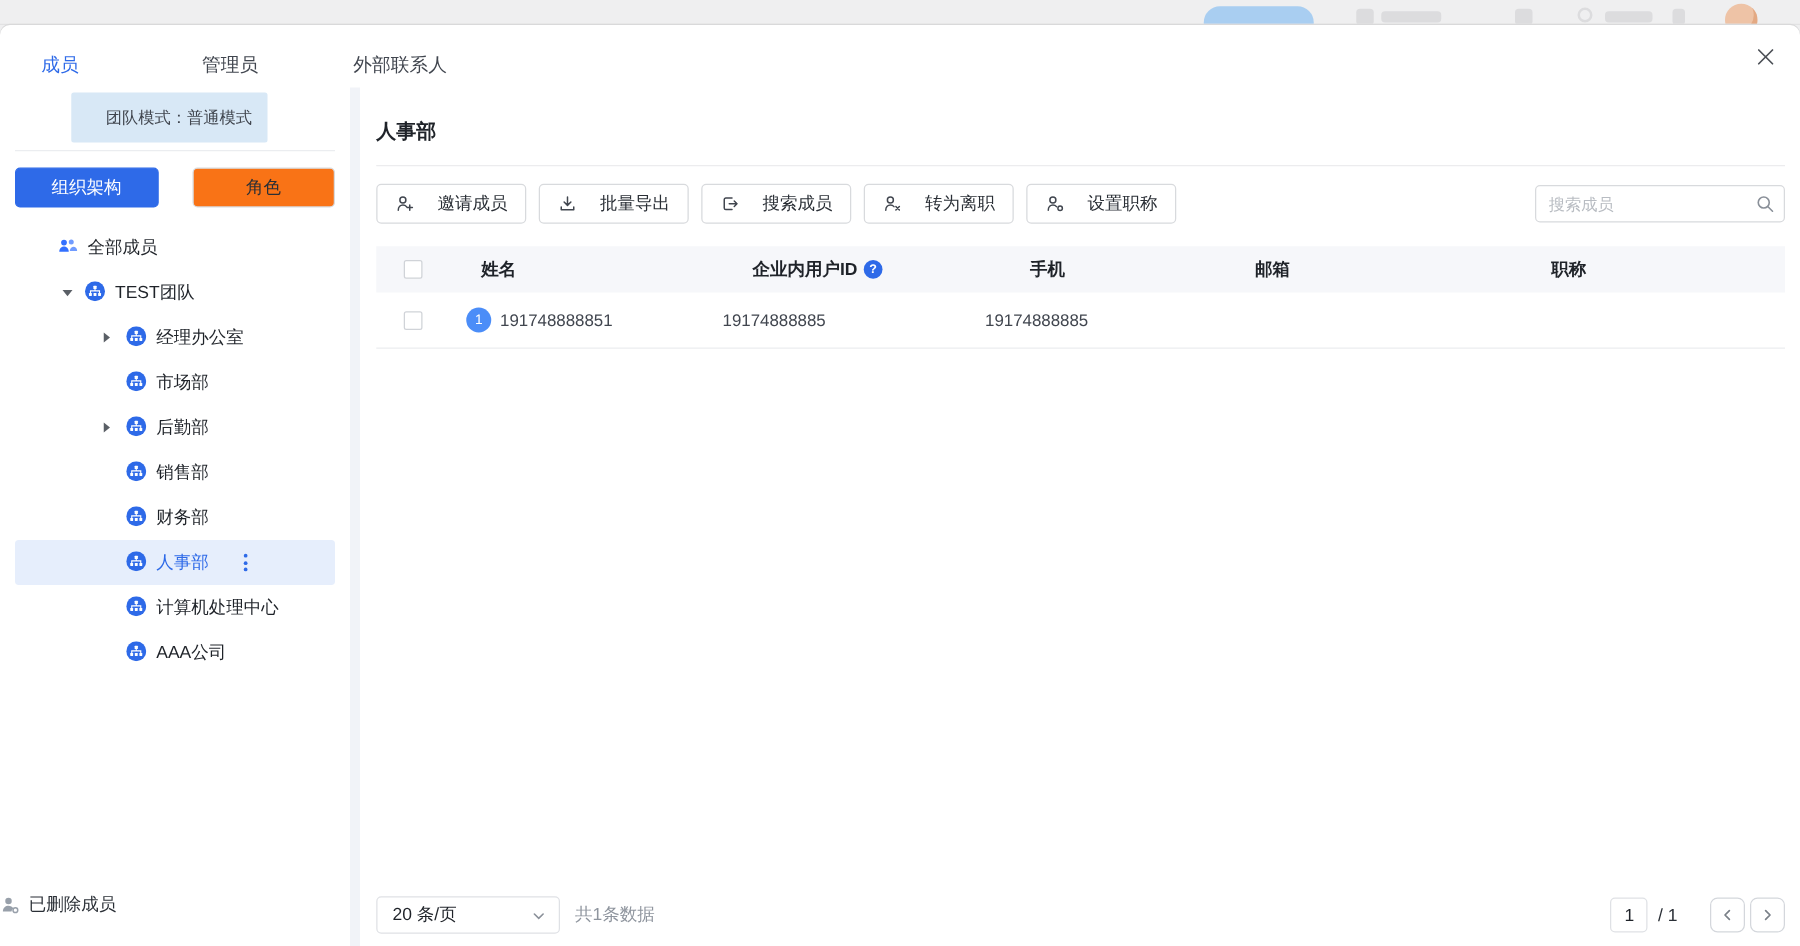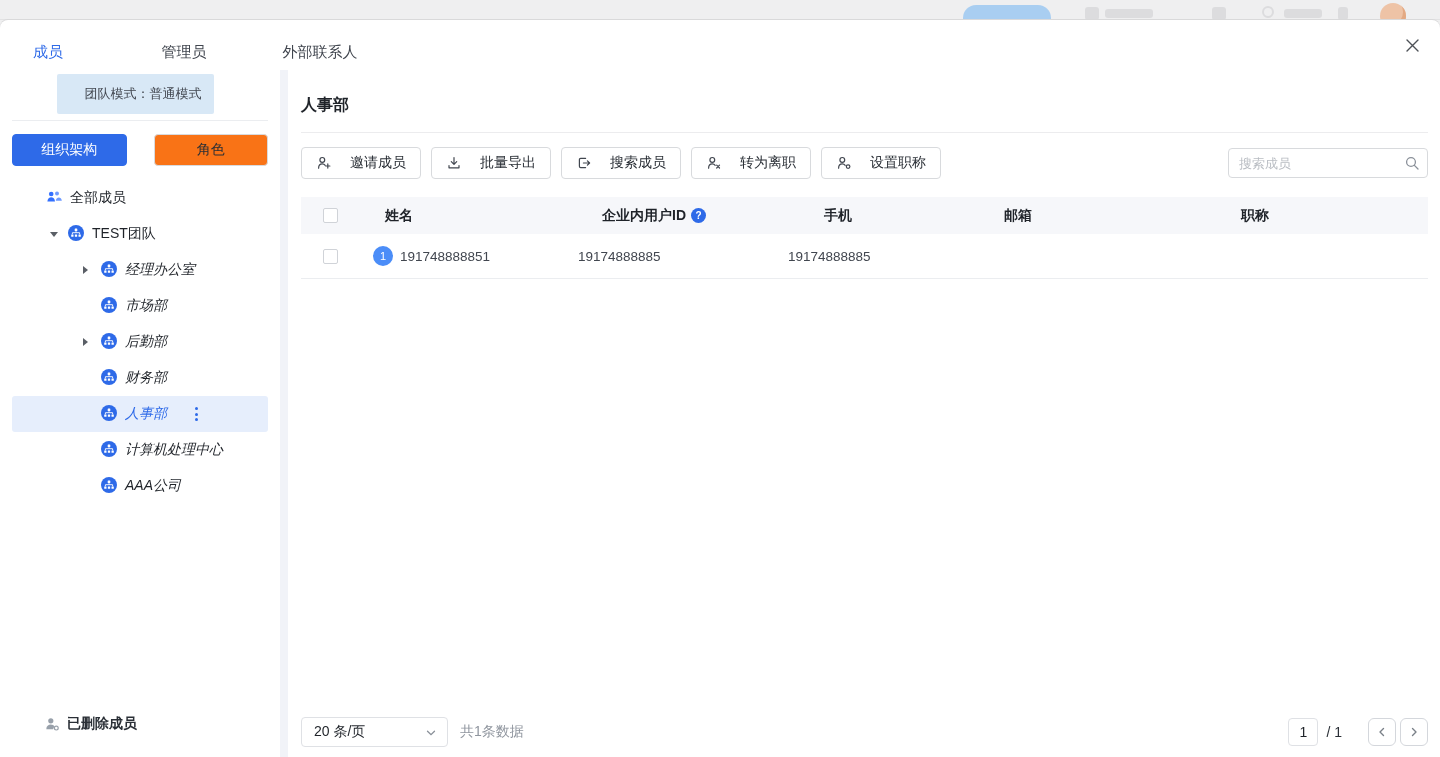--- a/index.html
+++ b/index.html
@@ -46,33 +46,33 @@
     border:1px solid #d8dadd; background:#f97316; color:#2a2f36;
     font-family:"Liberation Sans","DejaVu Sans",sans-serif; }
   .seg-btn.primary { background:var(--primary,#2368f2); border-color:var(--primary,#2368f2); color:#fff; }
 
   .tree { margin-top:14px; flex:1; overflow:hidden; }
   .tree-row { height:36px; margin:0 12px; display:flex; align-items:center;
     font-size:14px; color:#1f2329; border-radius:3px; cursor:pointer; white-space:nowrap; }
   .tree-row .dept-icon, .tree-row .group-icon { margin-right:8px; flex:0 0 16px; }
   .lvl-all  { padding-left:34px;text-align:center; }
   .lvl-team { padding-left:38px; }
-  .lvl-dept { padding-left:71px;font-style:italic; }
+  .lvl-dept { padding-left:71px; }
   .caret-slot { width:18px; flex:0 0 18px; display:flex; align-items:center; }
   .caret-down { width:0; height:0; border-left:4.5px solid transparent;
     border-right:4.5px solid transparent; border-top:5.5px solid #5a5f66; }
   .caret-right { width:0; height:0; border-top:4.5px solid transparent;
     border-bottom:4.5px solid transparent; border-left:5.5px solid #5a5f66; }
   .tree-row.selected { background:var(--selected_bg,#e6eefc); }
   .tree-row.selected .tree-label { color:var(--primary,#3370ff); }
   .dots-menu { margin-left:28px; display:flex; flex-direction:column; gap:2.5px; cursor:pointer; }
   .dots-menu i { width:3px; height:3px; border-radius:50%; background:var(--primary,#3370ff); }
 
-  .deleted-row { position:absolute; left:0; bottom:24px; width:100%; padding-left:44px;
-    display:flex; align-items:center; font-size:14px; color:#2a2f36; cursor:pointer;font-weight:bold; }
+  .deleted-row { position:absolute; left:0; bottom:24px; width:100%; 
+    display:flex; align-items:center; font-size:14px; color:#2a2f36; cursor:pointer; }
   .deleted-row svg { margin-right:7px; }
 
   
   .content { position:relative; flex:1; padding:0 12px 0 13px; background:#fff; }
   .page-title { margin-top:25px; font-size:16px; font-weight:bold; color:#1f2329; }
   .title-divider { margin-top:16px; border-top:1px solid #ececee; }
   .toolbar { margin-top:14px; display:flex; align-items:center; }
   .tb-btn { height:32px; padding:0 14px; margin-right:10px; display:inline-flex; align-items:center;
     gap:18px; border:1px solid #d8dadd; border-radius:4px; background:#fff; font-size:14px;
     color:#2a2f36; cursor:pointer; font-family:"Liberation Sans","DejaVu Sans",sans-serif; }
@@ -229,20 +229,34 @@
                   <rect x="6.7" y="3.6" width="2.6" height="2.5" rx="0.4" fill="#fff"></rect>
                   <path d="M8 6.1v1.6M4.4 9.3V7.7h7.2v1.6" stroke="#fff" stroke-width="0.9" fill="none"></path>
                   <rect x="3.2" y="9.4" width="2.3" height="2.3" rx="0.3" fill="#fff"></rect>
                   <rect x="6.85" y="9.4" width="2.3" height="2.3" rx="0.3" fill="#fff"></rect>
                   <rect x="10.5" y="9.4" width="2.3" height="2.3" rx="0.3" fill="#fff"></rect>
                 </svg>
             </span>
             <span class="tree-label">后勤部</span>
           </div>
 
+          <div class="tree-row lvl-dept">
+            <span class="caret-slot"></span>
+            <span class="dept-icon">
+              <svg width="16" height="16" viewBox="0 0 16 16">
+                  <circle cx="8" cy="8" r="8" fill="#2e6ae8"></circle>
+                  <rect x="6.7" y="3.6" width="2.6" height="2.5" rx="0.4" fill="#fff"></rect>
+                  <path d="M8 6.1v1.6M4.4 9.3V7.7h7.2v1.6" stroke="#fff" stroke-width="0.9" fill="none"></path>
+                  <rect x="3.2" y="9.4" width="2.3" height="2.3" rx="0.3" fill="#fff"></rect>
+                  <rect x="6.85" y="9.4" width="2.3" height="2.3" rx="0.3" fill="#fff"></rect>
+                  <rect x="10.5" y="9.4" width="2.3" height="2.3" rx="0.3" fill="#fff"></rect>
+                </svg>
+            </span>
+            <span class="tree-label">销售部</span>
+          </div>
 
           <div class="tree-row lvl-dept">
             <span class="caret-slot"></span>
             <span class="dept-icon">
               <svg width="16" height="16" viewBox="0 0 16 16">
                   <circle cx="8" cy="8" r="8" fill="#2e6ae8"></circle>
                   <rect x="6.7" y="3.6" width="2.6" height="2.5" rx="0.4" fill="#fff"></rect>
                   <path d="M8 6.1v1.6M4.4 9.3V7.7h7.2v1.6" stroke="#fff" stroke-width="0.9" fill="none"></path>
                   <rect x="3.2" y="9.4" width="2.3" height="2.3" rx="0.3" fill="#fff"></rect>
                   <rect x="6.85" y="9.4" width="2.3" height="2.3" rx="0.3" fill="#fff"></rect>

